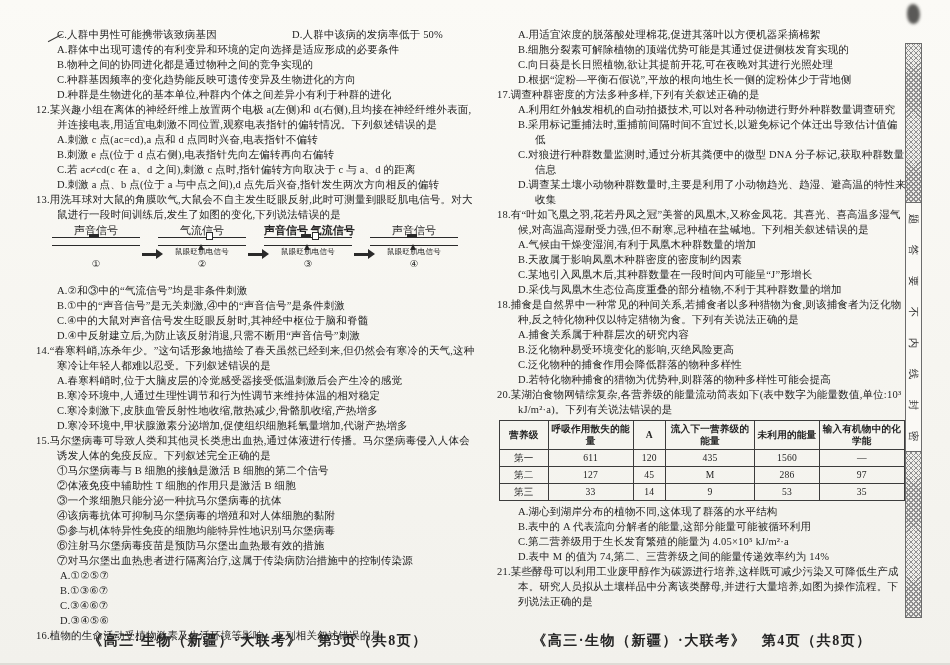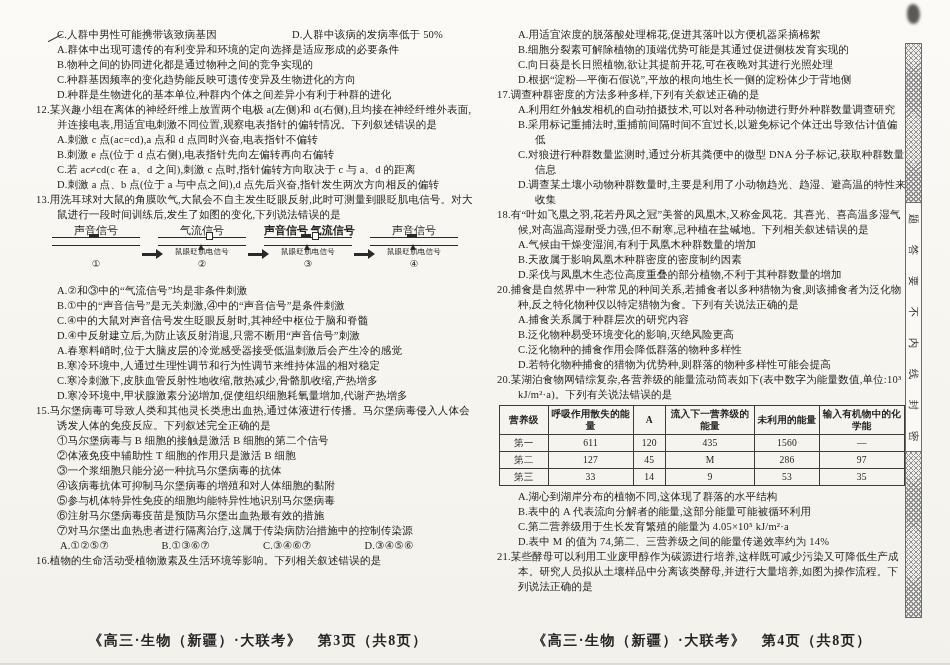--- a/index.html
+++ b/index.html
@@ -12,21 +12,21 @@
   .col{position:absolute;top:27px;font-size:10.5px;line-height:15px;letter-spacing:.2px;}
   .col-left{left:36px;width:444px;}
   .col-right{left:497px;width:410px;}
   .stem{padding-left:21px;text-indent:-21px;}
   .opt{padding-left:38px;text-indent:-17px;}
   .twocol{display:flex;padding-left:21px;}
   .twocol span{display:block;}
   .twocol .c1{width:235px;position:relative;}
   .penmark{position:absolute;left:-12px;top:2px;width:16px;height:9px;
     border-bottom:1.6px solid #3a3a3a;transform:rotate(-28deg);}
-  .ansrow{display:flex;padding-left:24px;padding-right:14px;}
+  .ansrow{display:flex;padding-left:24px;padding-right:14px;flex-direction:column;}
   .ansrow span{flex:1;}
   .footer{position:absolute;bottom:13px;font-size:14px;letter-spacing:1.5px;text-align:center;font-weight:bold;}
   .footer.fl{left:36px;width:444px;}
   .footer.fr{left:497px;width:410px;}
 
   
   .diagram{display:flex;align-items:flex-start;margin:3px 0 2px 16px;height:56px;}
   .panel{width:88px;display:flex;flex-direction:column;}
   .plab{height:11px;font-size:11px;line-height:10px;text-align:center;white-space:nowrap;letter-spacing:0;}
   .plab b{font-weight:bold;}
@@ -135,20 +135,21 @@
         </div>
       </div>
 
       <div class="opt">A.②和③中的“气流信号”均是非条件刺激</div>
       <div class="opt">B.①中的“声音信号”是无关刺激,④中的“声音信号”是条件刺激</div>
       <div class="opt">C.④中的大鼠对声音信号发生眨眼反射时,其神经中枢位于脑和脊髓</div>
       <div class="opt">D.④中反射建立后,为防止该反射消退,只需不断用“声音信号”刺激</div>
     </section>
 
     <section>
+      <div class="stem">14.“春寒料峭,冻杀年少。”这句话形象地描绘了春天虽然已经到来,但仍然会有寒冷的天气,这种寒冷让年轻人都难以忍受。下列叙述错误的是</div>
       <div class="opt">A.春寒料峭时,位于大脑皮层的冷觉感受器接受低温刺激后会产生冷的感觉</div>
       <div class="opt">B.寒冷环境中,人通过生理性调节和行为性调节来维持体温的相对稳定</div>
       <div class="opt">C.寒冷刺激下,皮肤血管反射性地收缩,散热减少,骨骼肌收缩,产热增多</div>
       <div class="opt">D.寒冷环境中,甲状腺激素分泌增加,促使组织细胞耗氧量增加,代谢产热增多</div>
     </section>
 
     <section>
       <div class="stem">15.马尔堡病毒可导致人类和其他灵长类患出血热,通过体液进行传播。马尔堡病毒侵入人体会诱发人体的免疫反应。下列叙述完全正确的是</div>
       <div class="opt">①马尔堡病毒与 B 细胞的接触是激活 B 细胞的第二个信号</div>
       <div class="opt">②体液免疫中辅助性 T 细胞的作用只是激活 B 细胞</div>
@@ -184,25 +185,26 @@
       <div class="opt">A.利用红外触发相机的自动拍摄技术,可以对各种动物进行野外种群数量调查研究</div>
       <div class="opt">B.采用标记重捕法时,重捕前间隔时间不宜过长,以避免标记个体迁出导致估计值偏低</div>
       <div class="opt">C.对狼进行种群数量监测时,通过分析其粪便中的微型 DNA 分子标记,获取种群数量信息</div>
       <div class="opt">D.调查某土壤小动物种群数量时,主要是利用了小动物趋光、趋湿、避高温的特性来收集</div>
     </section>
 
     <section>
       <div class="stem">18.有“叶如飞凰之羽,花若丹凤之冠”美誉的凤凰木,又称金凤花。其喜光、喜高温多湿气候,对高温高湿耐受力强,但不耐寒,忌种植在盐碱地。下列相关叙述错误的是</div>
       <div class="opt">A.气候由干燥变湿润,有利于凤凰木种群数量的增加</div>
       <div class="opt">B.天敌属于影响凤凰木种群密度的密度制约因素</div>
+      <div class="opt">C.某地引入凤凰木后,其种群数量在一段时间内可能呈“J”形增长</div>
       <div class="opt">D.采伐与凤凰木生态位高度重叠的部分植物,不利于其种群数量的增加</div>
     </section>
 
     <section>
-      <div class="stem">20.捕食是自然界中一种常见的种间关系,若捕食者以多种猎物为食,则该捕食者为泛化物种,反之特化物种仅以特定猎物为食。下列有关说法正确的是</div>
+      <div class="stem">18.捕食是自然界中一种常见的种间关系,若捕食者以多种猎物为食,则该捕食者为泛化物种,反之特化物种仅以特定猎物为食。下列有关说法正确的是</div>
       <div class="opt">A.捕食关系属于种群层次的研究内容</div>
       <div class="opt">B.泛化物种易受环境变化的影响,灭绝风险更高</div>
       <div class="opt">C.泛化物种的捕食作用会降低群落的物种多样性</div>
       <div class="opt">D.若特化物种捕食的猎物为优势种,则群落的物种多样性可能会提高</div>
     </section>
 
     <section>
       <div class="stem">20.某湖泊食物网错综复杂,各营养级的能量流动简表如下(表中数字为能量数值,单位:10³ kJ/m²·a)。下列有关说法错误的是</div>
       <table class="energy">
         <thead>

